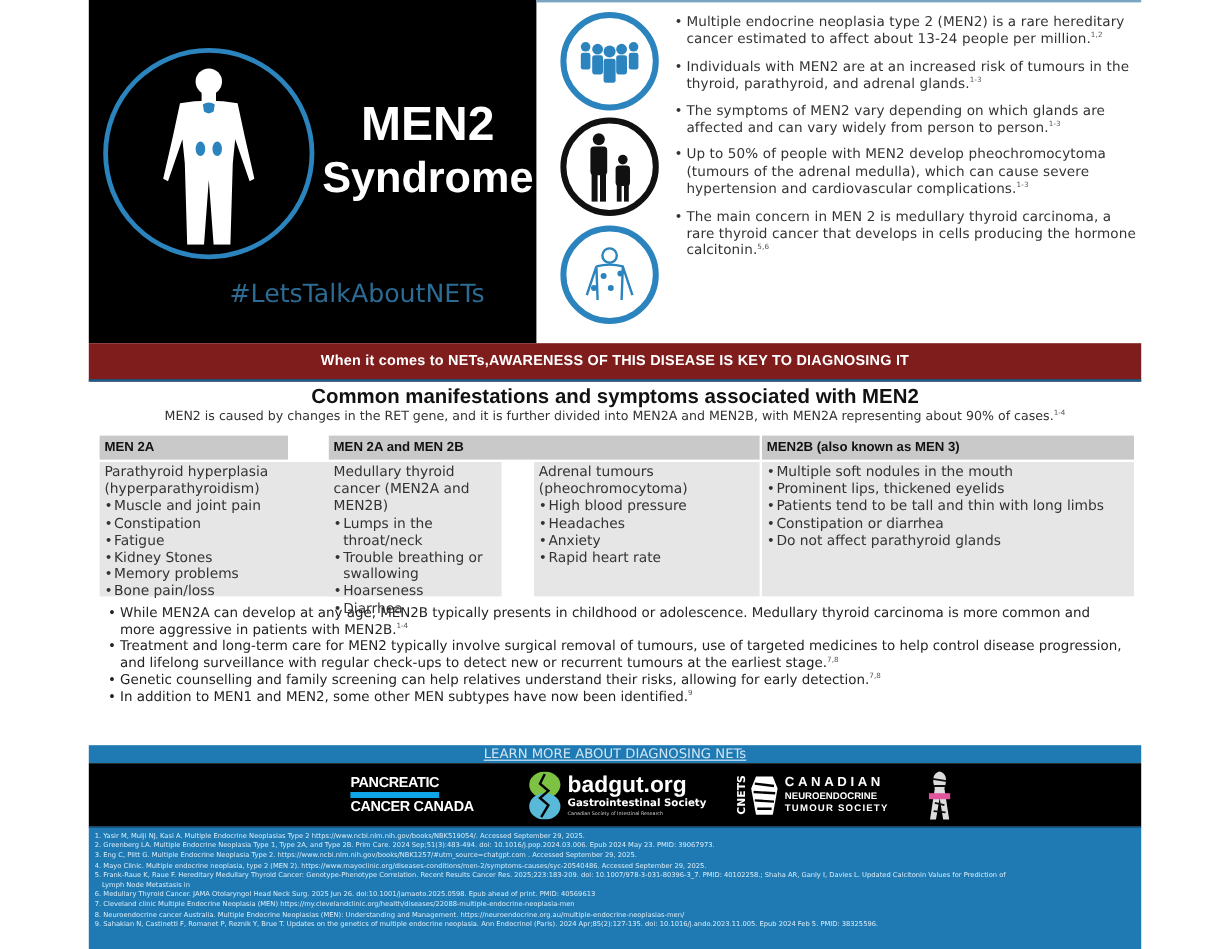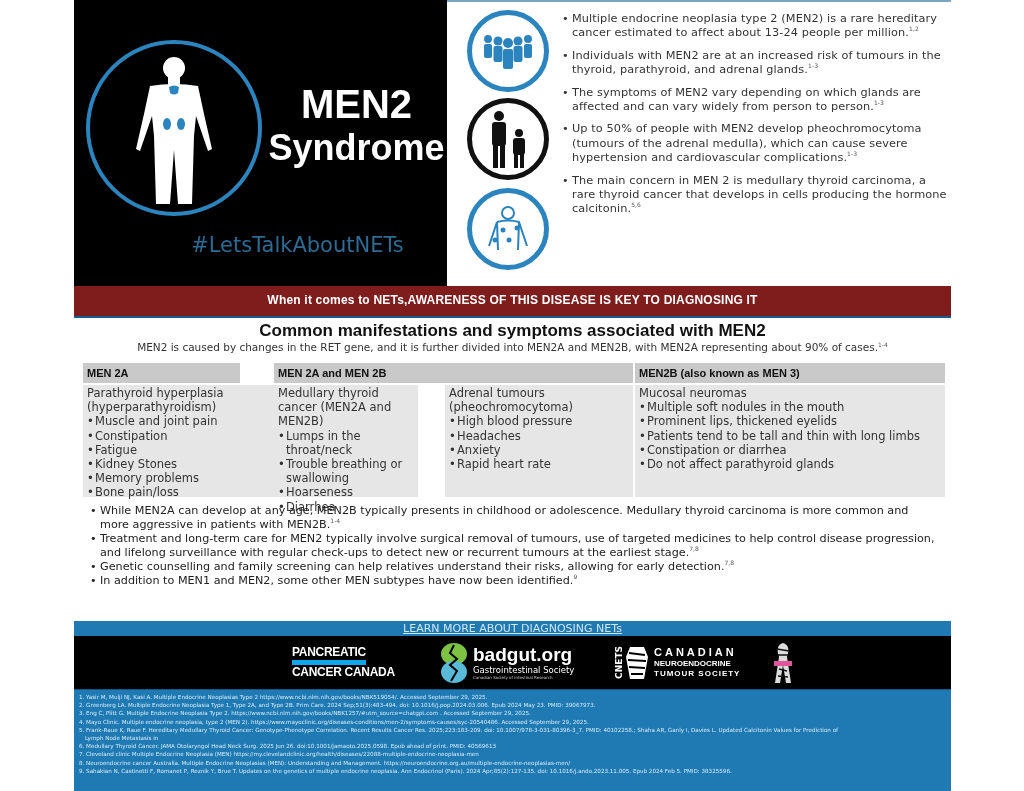--- a/index.html
+++ b/index.html
@@ -166,21 +166,20 @@
     <div class="td" style="left:362px;width:188px;">
       <div>Adrenal tumours (pheochromocytoma)</div>
       <ul>
         <li>High blood pressure</li>
         <li>Headaches</li>
         <li>Anxiety</li>
         <li>Rapid heart rate</li>
       </ul>
     </div>
     <div class="td" style="left:552px;width:310px;">
-      <div>Mucosal neuromas</div>
       <ul>
         <li>Multiple soft nodules in the mouth</li>
         <li>Prominent lips, thickened eyelids</li>
         <li>Patients tend to be tall and thin with long limbs</li>
         <li>Constipation or diarrhea</li>
         <li>Do not affect parathyroid glands</li>
       </ul>
     </div>
   </div>
 
@@ -201,21 +200,21 @@
       <span>CANCER CANADA</span>
     </div>
     <div class="logo" style="left:366px;">
       <svg width="28" height="40" viewBox="0 0 28 40">
         <ellipse cx="14" cy="11" rx="13" ry="11" fill="#7dc242"></ellipse>
         <ellipse cx="14" cy="29" rx="13" ry="11" fill="#58b9d8"></ellipse>
         <path d="M14 2 L10 10 L17 16 L10 22 L17 28 L11 38" stroke="#000" stroke-width="2" fill="none"></path>
       </svg>
       <div style="margin-left:5px;display:flex;flex-direction:column;">
         <span style="font-size:19px;font-weight:bold;line-height:20px;font-family:'Liberation Sans',sans-serif;">badgut.org</span>
-        <span style="font-size:8.5px;line-height:10px;">Gastrointestinal Society</span>
+        <span style="font-size:8.5px;line-height:10px;font-weight:bold;">Gastrointestinal Society</span>
         <span style="font-size:4px;line-height:6px;color:#ccc;">Canadian Society of Intestinal Research</span>
       </div>
     </div>
     <div class="logo" style="left:540px;">
       <span style="writing-mode:vertical-rl;transform:rotate(180deg);font-size:9px;font-weight:bold;">CNETS</span>
       <svg width="26" height="36" viewBox="0 0 26 36">
         <path d="M6 2 L20 2 L24 12 L20 34 L6 34 L2 12 Z" fill="#fff"></path>
         <path d="M5 8 L21 10 M4 15 L22 16 M5 22 L21 23 M7 29 L19 29" stroke="#000" stroke-width="2"></path>
       </svg>
       <div style="margin-left:4px;display:flex;flex-direction:column;font-family:'Liberation Sans',sans-serif;font-weight:bold;">

